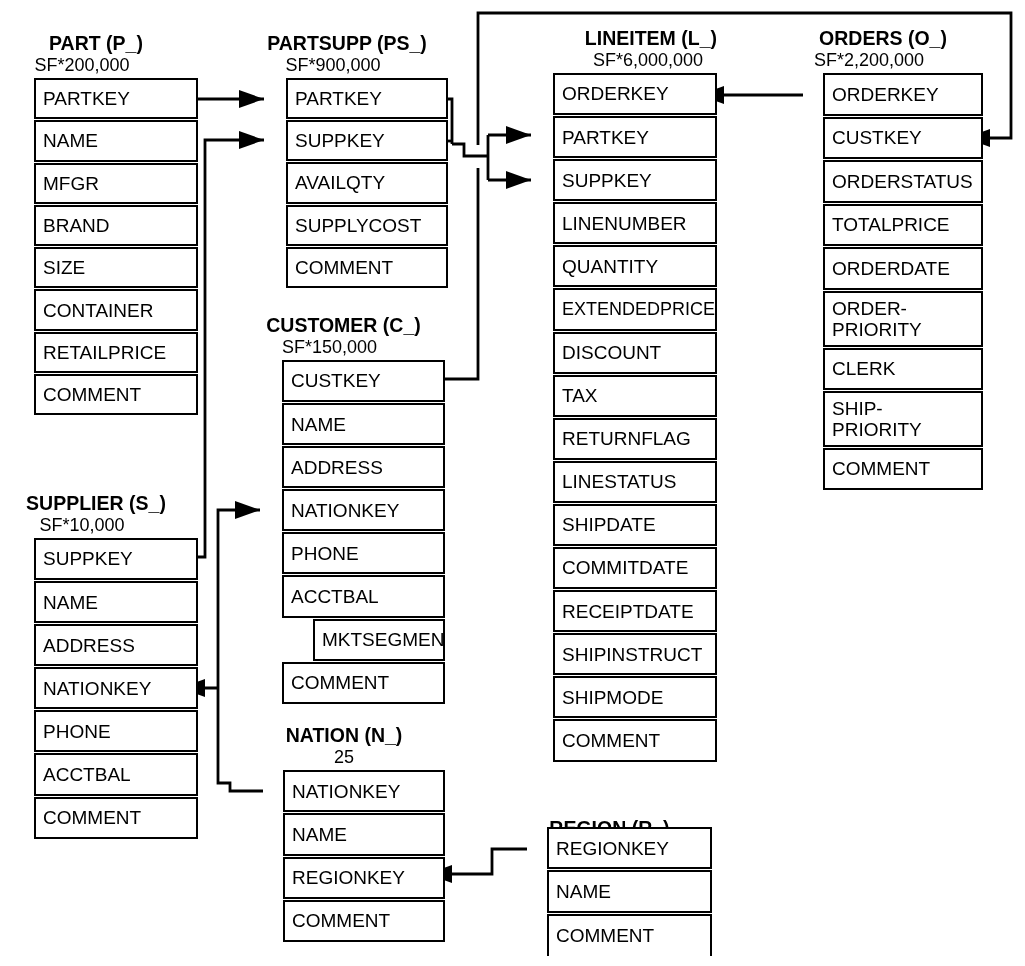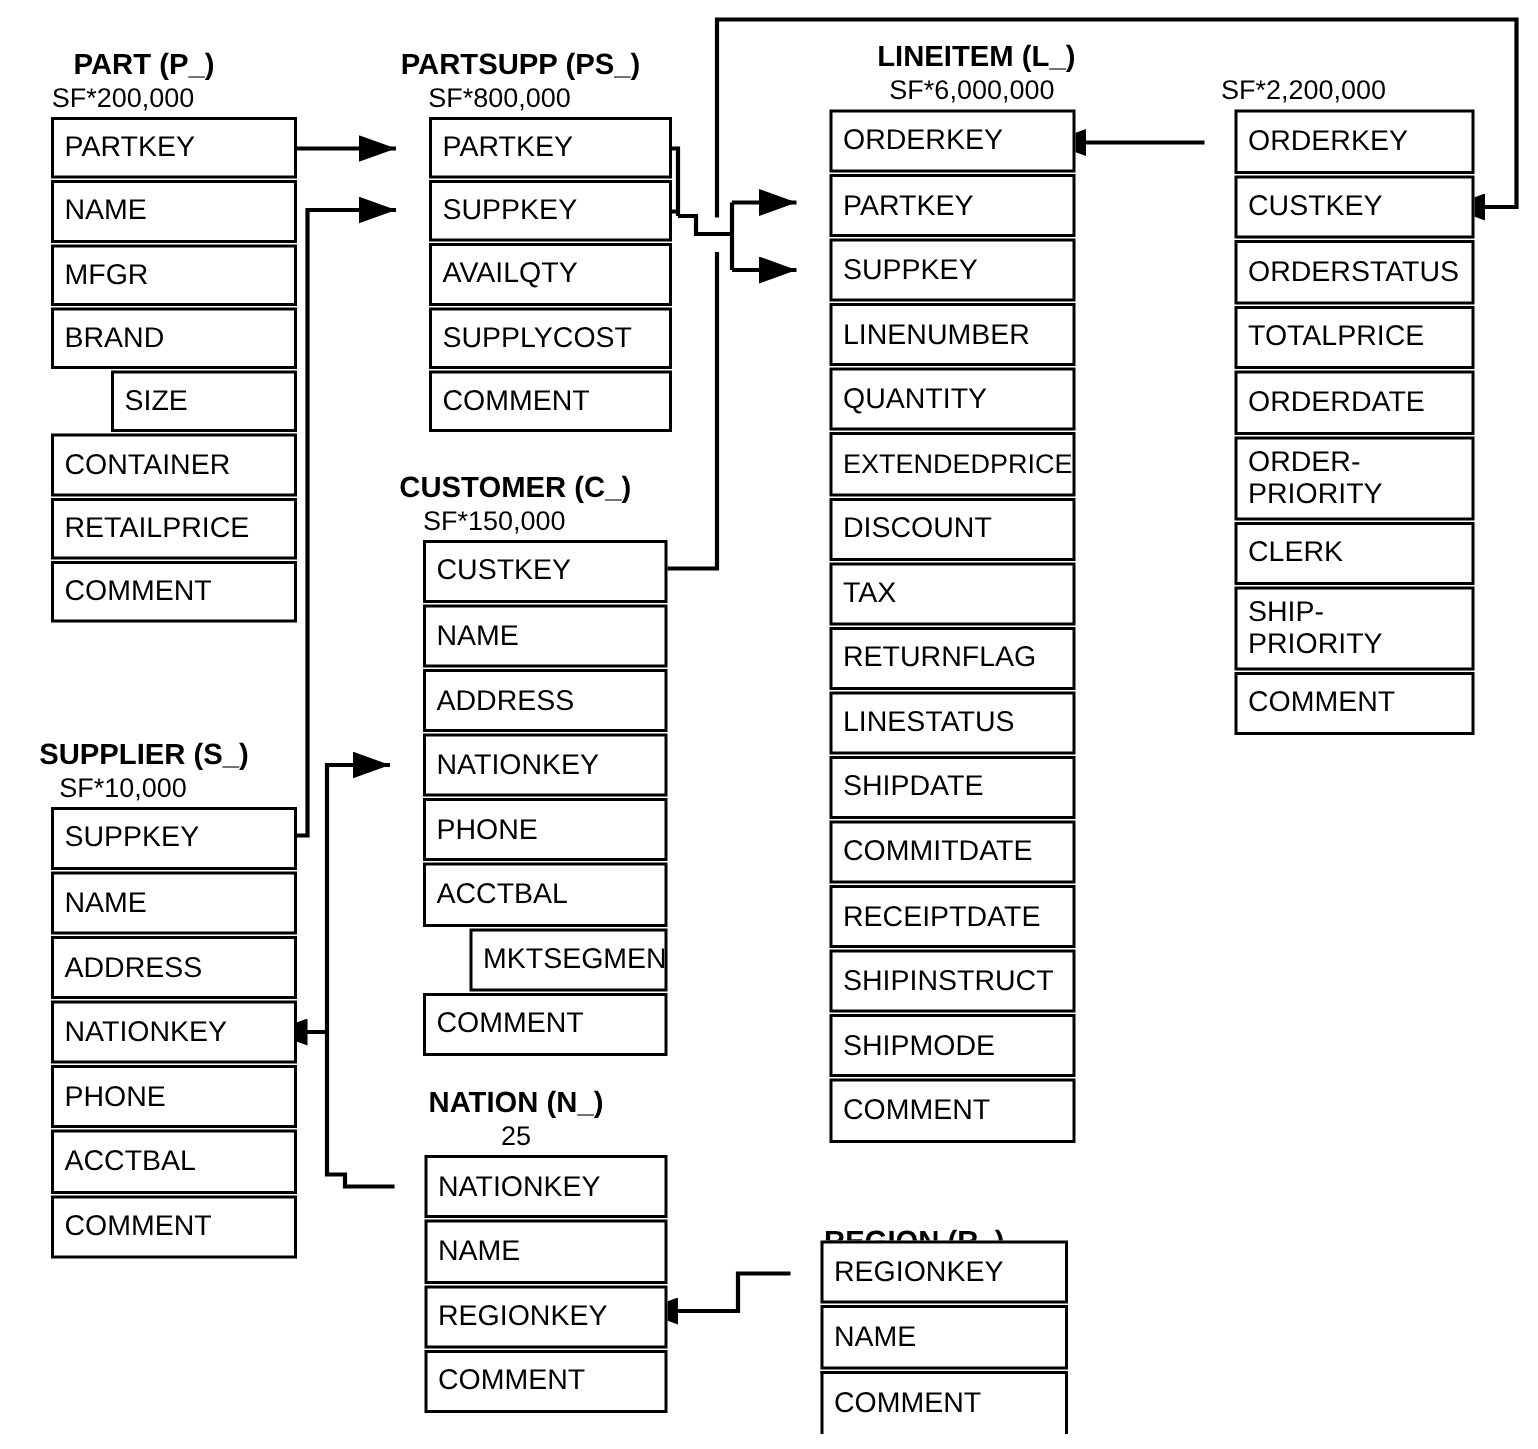--- a/index.html
+++ b/index.html
@@ -48,28 +48,28 @@
 
 <div class="hdr" style="left: -6px; top: 30px; width: 204px; height: 46px;">
       <div class="hdr-title">PART (P_)</div>
       <div class="hdr-card sf">SF*200,000</div>
     </div>
     <div class="tbl" style="left: 14px; top: 78px; width: 164px;">
       <div class="row" style="height: 41.3px;">PARTKEY</div>
       <div class="row" style="height: 41.3px;">NAME</div>
       <div class="row" style="height: 41.3px;">MFGR</div>
       <div class="row" style="height: 41.3px;">BRAND</div>
-      <div class="row" style="height: 41.3px; margin-left: 40px;">SIZE</div>
+      <div class="row" style="height: 41.3px;">SIZE</div>
       <div class="row" style="height: 41.3px;">CONTAINER</div>
       <div class="row" style="height: 41.3px;">RETAILPRICE</div>
       <div class="row" style="height: 41.3px;">COMMENT</div>
     </div>
     <div class="hdr" style="left: 246px; top: 30px; width: 202px; height: 46px;">
       <div class="hdr-title">PARTSUPP (PS_)</div>
-      <div class="hdr-card sf">SF*800,000</div>
+      <div class="hdr-card sf">SF*900,000</div>
     </div>
     <div class="tbl" style="left: 266px; top: 78px; width: 162px;">
       <div class="row" style="height: 41.2px;">PARTKEY</div>
       <div class="row" style="height: 41.2px;">SUPPKEY</div>
       <div class="row" style="height: 41.2px;">AVAILQTY</div>
       <div class="row" style="height: 41.2px;">SUPPLYCOST</div>
       <div class="row" style="height: 41.2px;">COMMENT</div>
     </div>
     <div class="hdr" style="left: 242px; top: 312px; width: 203px; height: 46px;">
       <div class="hdr-title">CUSTOMER (C_)</div>
@@ -101,20 +101,21 @@
       <div class="row" style="height: 42.1px;">RETURNFLAG</div>
       <div class="row" style="height: 42.1px;">LINESTATUS</div>
       <div class="row" style="height: 42.1px;">SHIPDATE</div>
       <div class="row" style="height: 42.1px;">COMMITDATE</div>
       <div class="row" style="height: 42.1px;">RECEIPTDATE</div>
       <div class="row" style="height: 42.1px;">SHIPINSTRUCT</div>
       <div class="row" style="height: 42.1px;">SHIPMODE</div>
       <div class="row" style="height: 42.1px;">COMMENT</div>
     </div>
     <div class="hdr" style="left: 783px; top: 25px; width: 200px; height: 46px;">
+      <div class="hdr-title">ORDERS (O_)</div>
       <div class="hdr-card sf">SF*2,200,000</div>
     </div>
     <div class="tbl" style="left: 803px; top: 73px; width: 160px;">
       <div class="row" style="height: 42.6px;">ORDERKEY</div>
       <div class="row" style="height: 42.6px;">CUSTKEY</div>
       <div class="row" style="height: 42.6px;">ORDERSTATUS</div>
       <div class="row" style="height: 42.6px;">TOTALPRICE</div>
       <div class="row" style="height: 42.6px;">ORDERDATE</div>
       <div class="row" style="height: 55.6px;">ORDER-
 PRIORITY</div>

